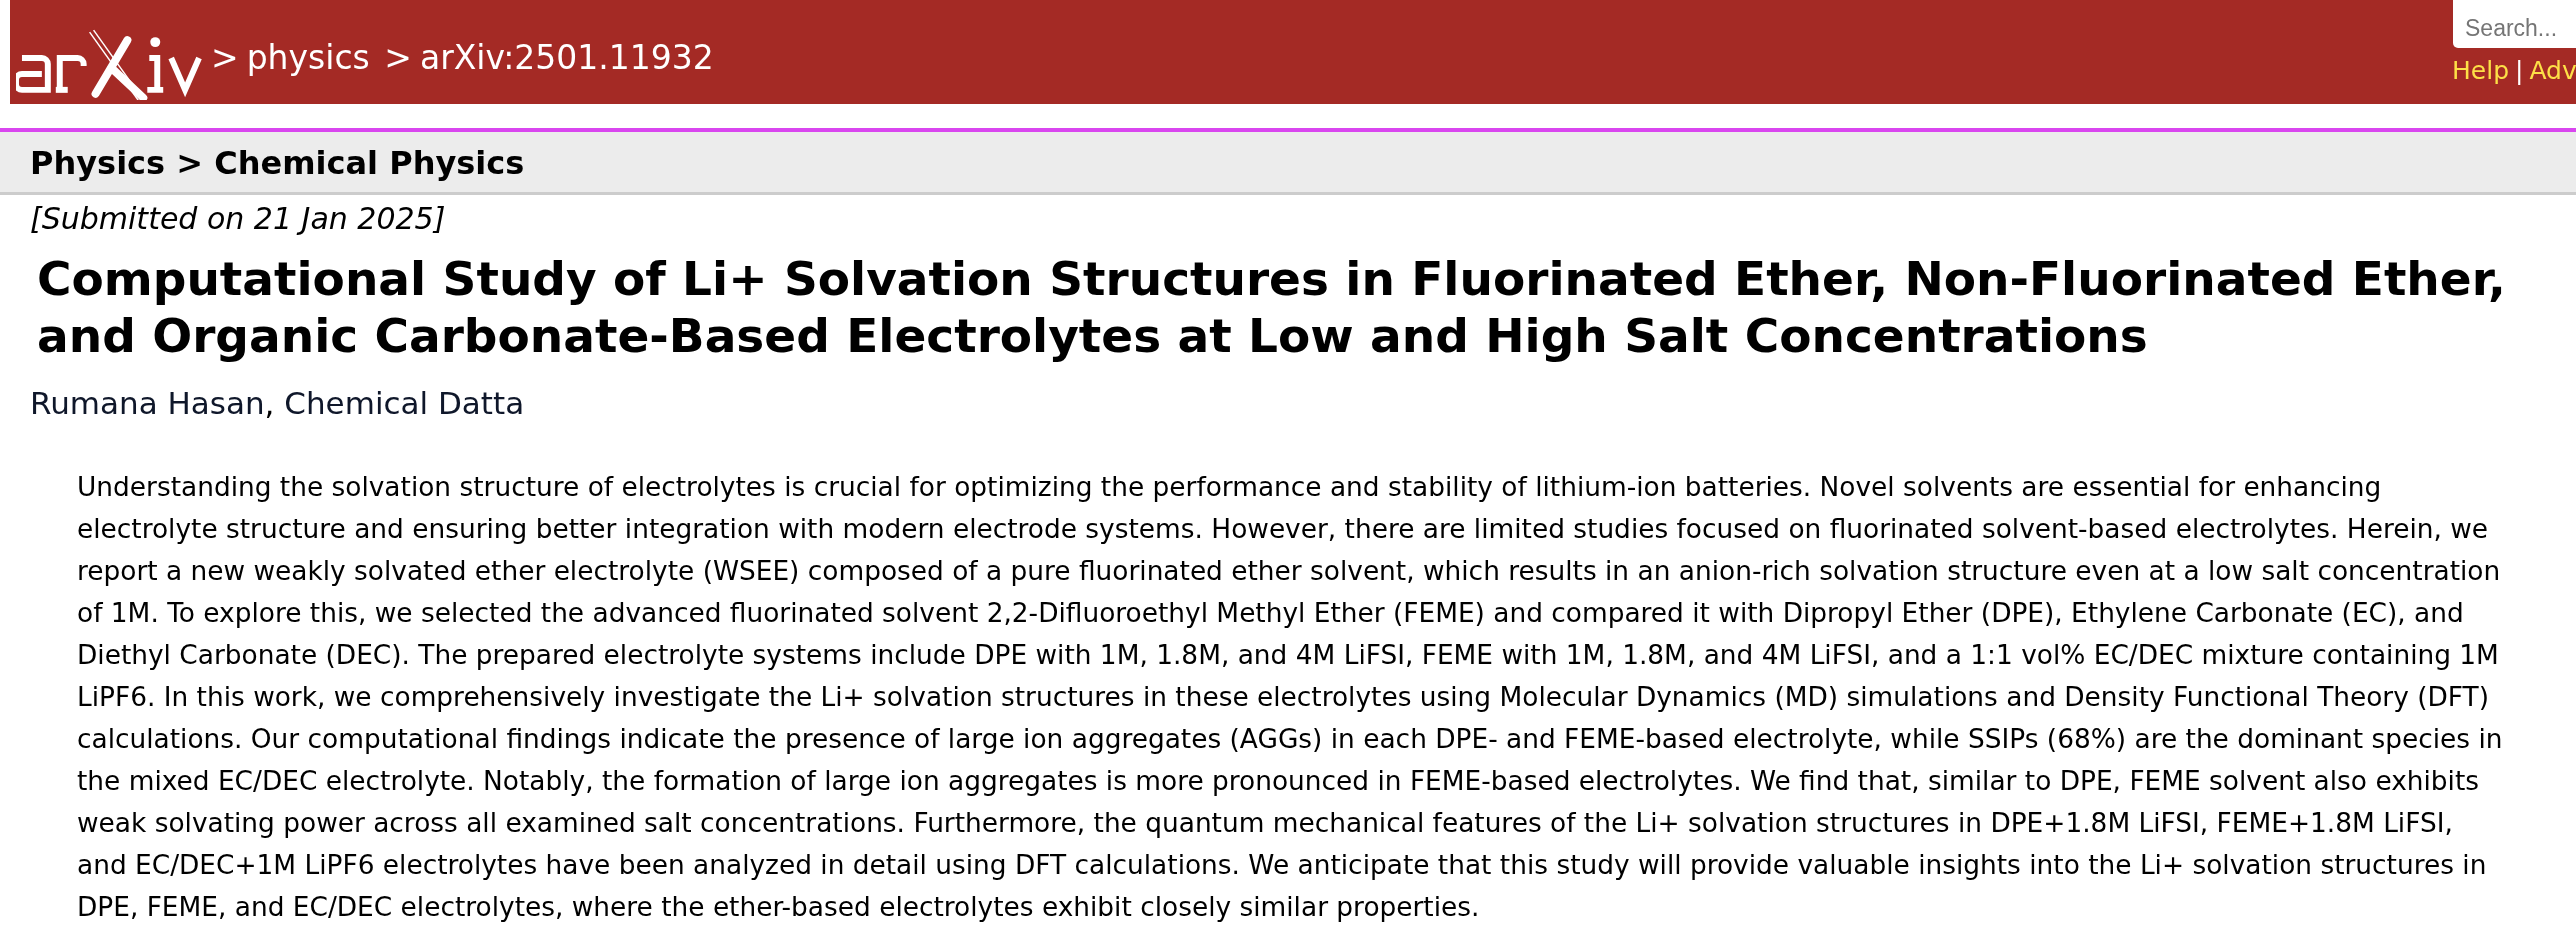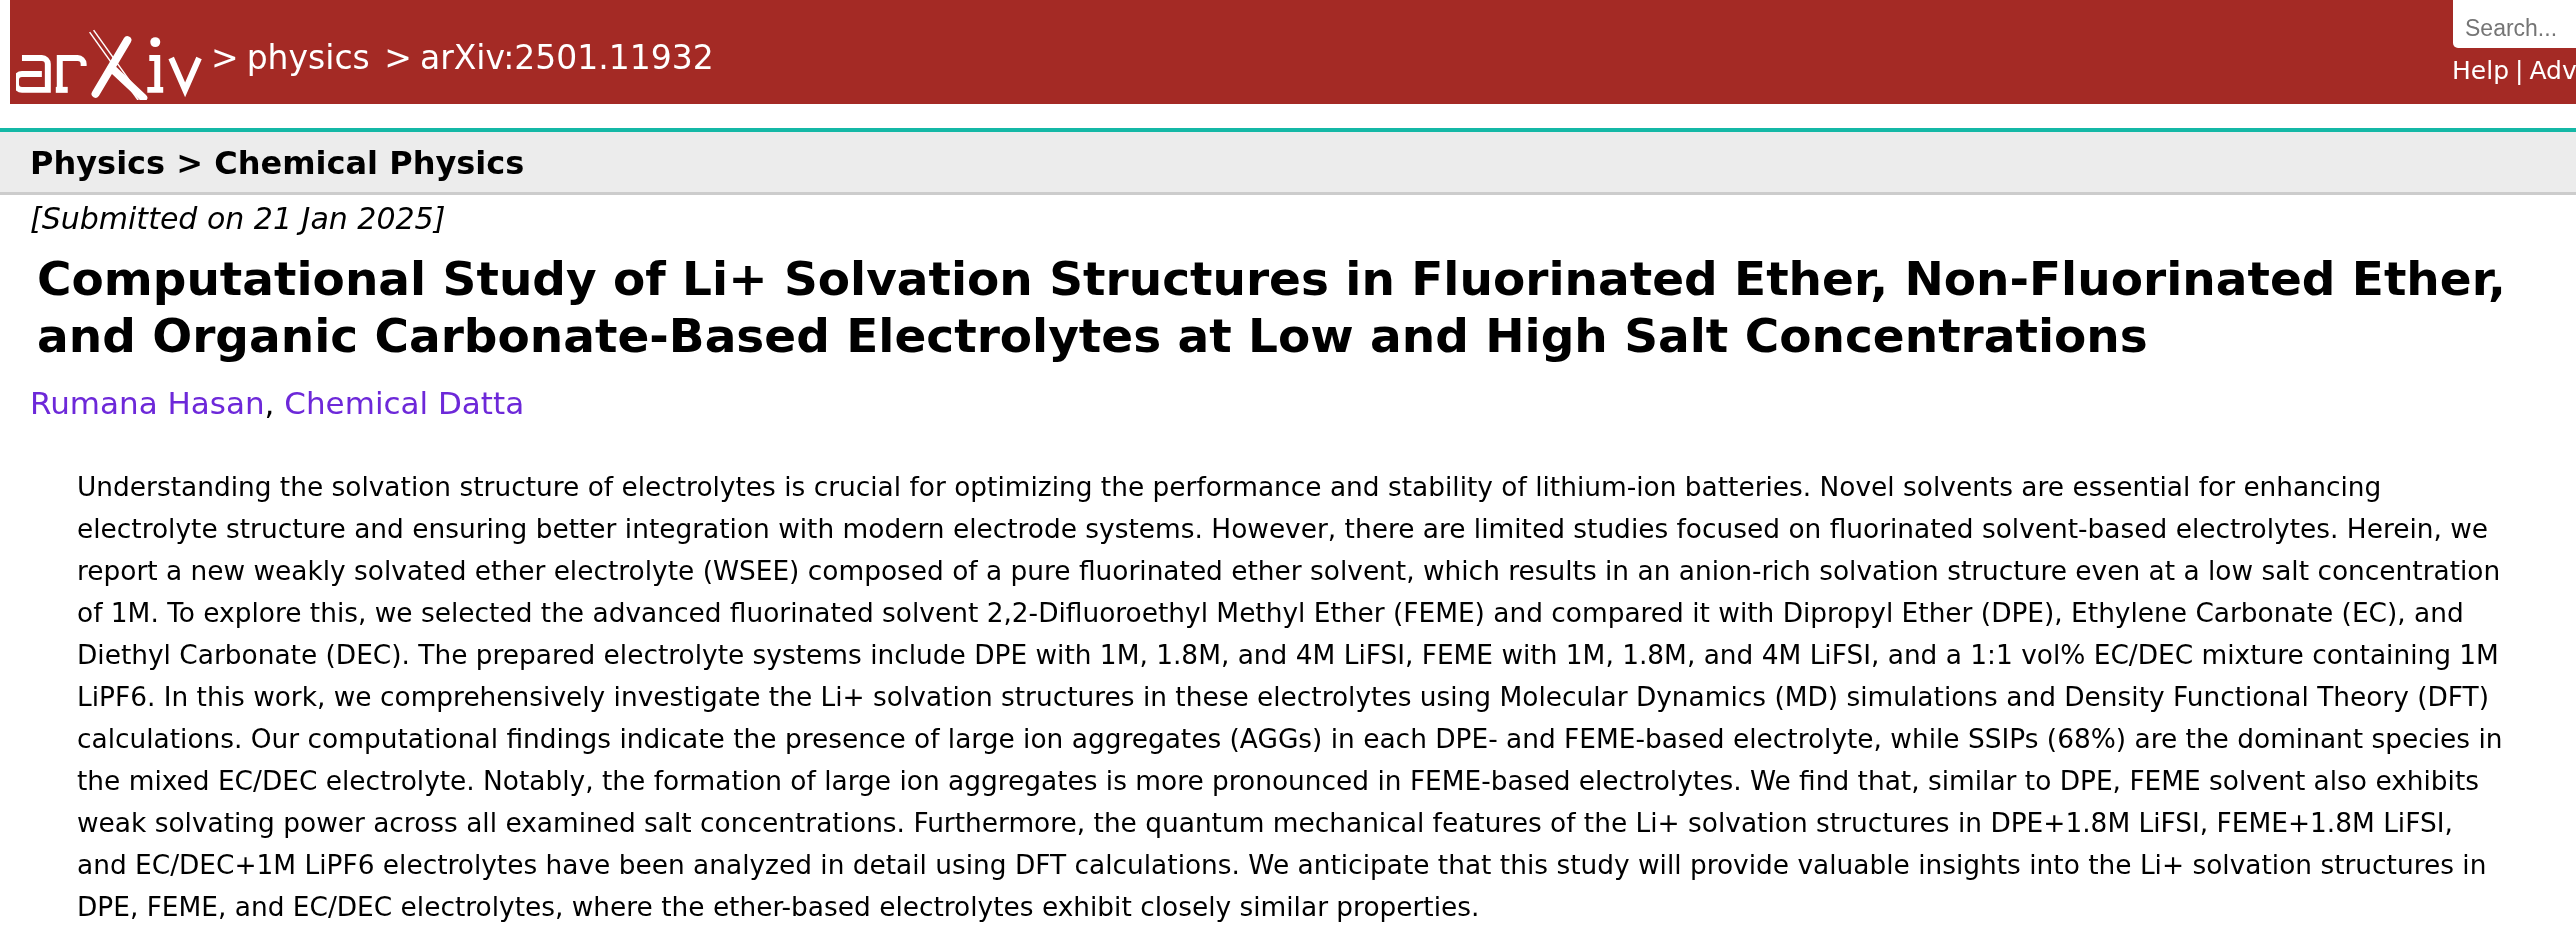--- a/index.html
+++ b/index.html
@@ -49,30 +49,30 @@
     outline: none;
   }
   .help-links {
     position: absolute;
     left: 2442px; top: 54px;
     color: #fff;
     font-size: 25px;
     line-height: 34px;
     white-space: nowrap;
   }
-  .help-links a { color: #ffffff; text-decoration: none; }
+  .help-links a { color: #fde047; text-decoration: none; }
   .help-links .bar { margin: 0 6px; }
 
   .subheader {
     position: absolute;
     left: 0; top: 128px;
     width: 2576px;
     height: 67px;
     background: #ececec;
-    border-top: 4px solid #14b8a6;
+    border-top: 4px solid #d946ef;
     border-bottom: 3px solid #cccccc;
     box-sizing: border-box;
   }
   .subheader h1 {
     margin: 0;
     position: absolute;
     left: 30px; top: 10px;
     font-size: 32px;
     font-weight: bold;
     line-height: 42px;
@@ -93,21 +93,21 @@
     font-size: 47px;
     font-weight: bold;
     line-height: 57px;
   }
   .authors {
     position: absolute;
     left: 30px; top: 383px;
     font-size: 31px;
     line-height: 40px;
   }
-  .authors a { color: #6d28d9; text-decoration: none; }
+  .authors a { color: #0f172a; text-decoration: none; }
   .abstract {
     position: absolute;
     left: 70px; top: 459px;
     width: 2432px;
     margin: 7px;
     font-size: 26.4px;
     line-height: 42px;
   }
 </style>
 </head>

